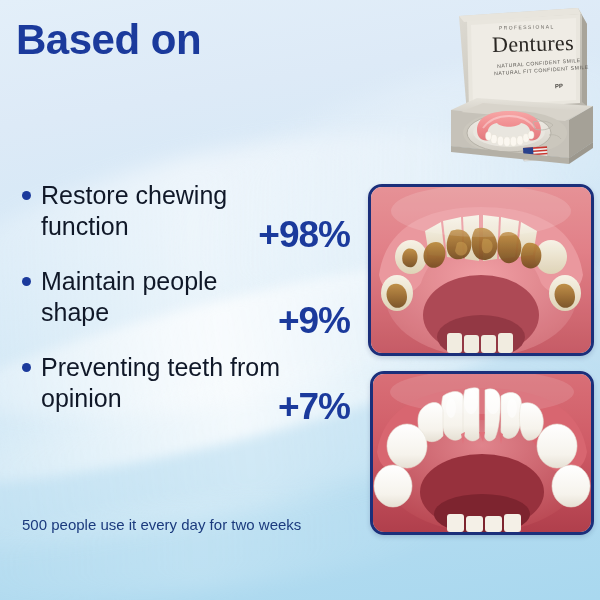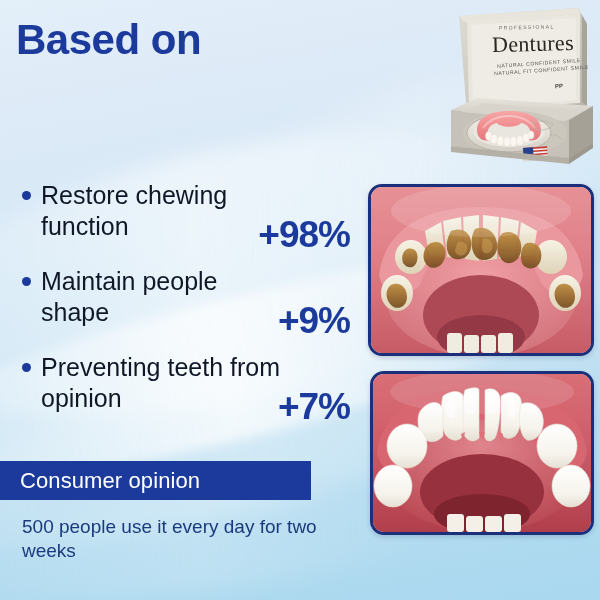--- a/index.html
+++ b/index.html
@@ -159,21 +159,21 @@
     letter-spacing: 0.1px;
   }
 
   
   .footnote {
     position: absolute;
     left: 22px;
     top: 515px;
     width: 350px;
     color: #1b3a7d;
-    font-size: 19px;
+    font-size: 15px;
     line-height: 1.28;
   }
 
   
   .box-wrap {
     position: absolute;
     left: 437px;
     top: 2px;
     width: 160px;
     height: 172px;
@@ -271,23 +271,20 @@
     </div>
 
     <div class="benefit">
       <span class="benefit-dot"></span>
       <div class="benefit-text">Preventing teeth from opinion</div>
       <div class="benefit-pct">+7%</div>
     </div>
 
   </div>
 
-  <div class="band">
-    <span class="band-text">Consumer opinion</span>
-  </div>
 
   <div class="footnote">500 people use it every day for two weeks</div>
 
   <div class="box-wrap">
     <svg class="box-svg" width="160" height="172" viewBox="0 0 160 172">
       <defs>
         <linearGradient id="lidGrad" x1="0" y1="0" x2="1" y2="1">
           <stop offset="0%" stop-color="#dedbd3"></stop>
           <stop offset="45%" stop-color="#cfccc3"></stop>
           <stop offset="100%" stop-color="#b8b4ab"></stop>

